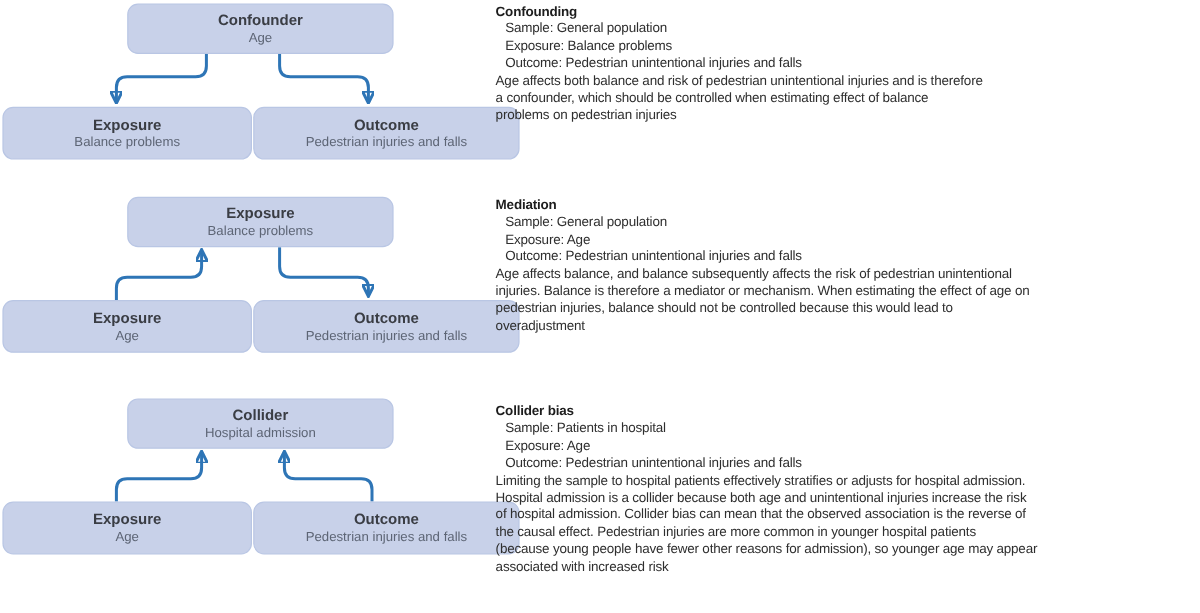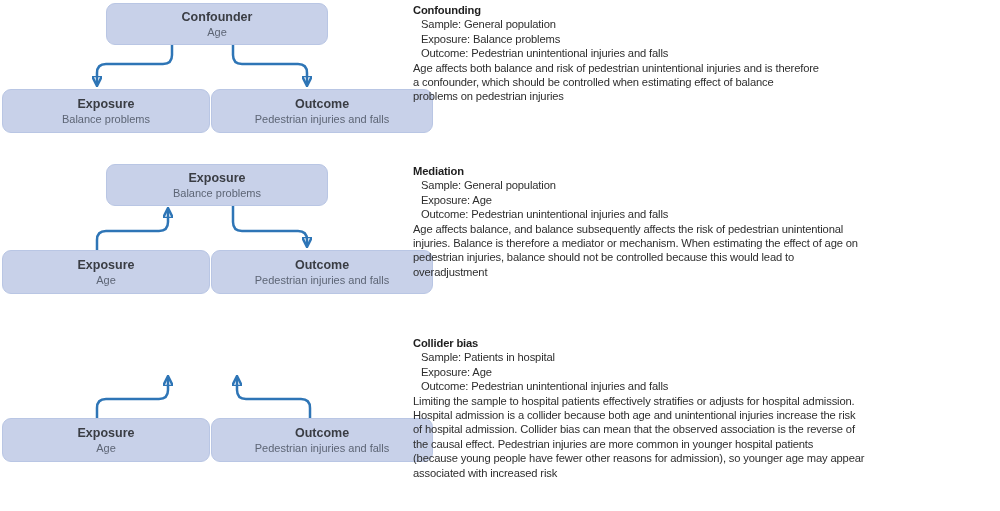--- a/index.html
+++ b/index.html
@@ -107,20 +107,24 @@
     <svg class="arrows" width="400" height="130" viewBox="0 0 400 130">
       <defs>
         <marker id="ah2" markerUnits="userSpaceOnUse" markerWidth="11" markerHeight="10" refX="8" refY="5" orient="auto">
           <path d="M0,0 L10,5 L0,10 Z" fill="currentColor" stroke="none"></path>
         </marker>
       </defs>
       <path d="M97,86 L97,76 Q97,67 106,67 L159,67 Q168,67 168,58 L168,46" marker-end="url(#ah2)"></path>
       <path d="M310,86 L310,76 Q310,67 301,67 L246,67 Q237,67 237,58 L237,46" marker-end="url(#ah2)"></path>
       <path d="M193,108 L204,108" marker-end="url(#ah2)"></path>
     </svg>
+    <div class="node top">
+      <div class="node-title">Collider</div>
+      <div class="node-sub">Hospital admission</div>
+    </div>
     <div class="node left">
       <div class="node-title">Exposure</div>
       <div class="node-sub">Age</div>
     </div>
     <div class="node right">
       <div class="node-title">Outcome</div>
       <div class="node-sub">Pedestrian injuries and falls</div>
     </div>
   </div>
 

